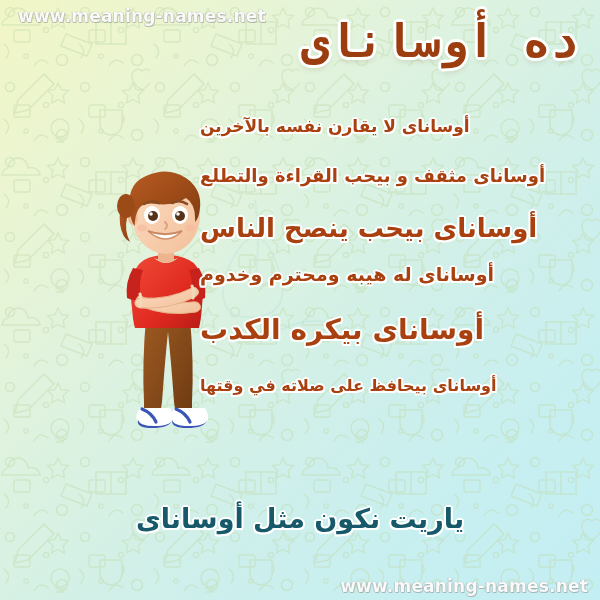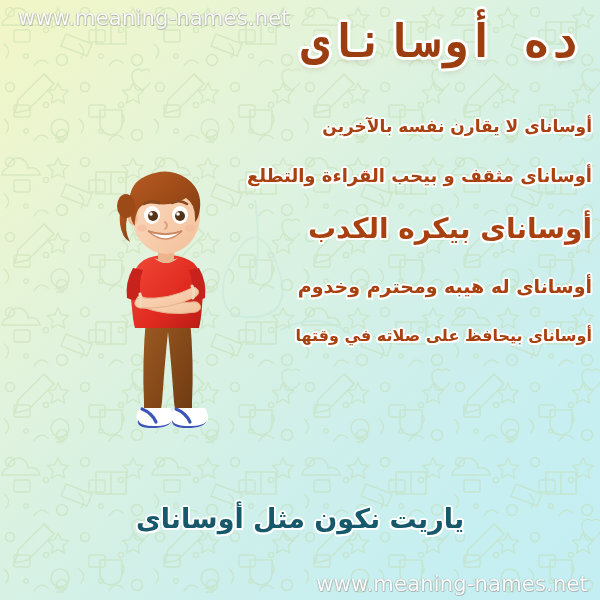--- a/index.html
+++ b/index.html
@@ -29,22 +29,22 @@
   #doodles {
     position:absolute; inset:0;
     opacity:.42;
     pointer-events:none;
   }
 
   
   .watermark {
     position:absolute;
     font-family:"DejaVu Sans", sans-serif;
-    font-size:21px;
-    font-weight:400;
+    font-size:17px;
+    font-weight:700;
     letter-spacing:.2px;
     color:rgba(255,255,255,.95);
     text-shadow:
        0 0 1px rgba(120,120,120,.55),
        1px 1px 0 rgba(140,140,140,.35),
       -1px 0 0 rgba(150,150,150,.30),
        0 1px 0 rgba(150,150,150,.30);
     white-space:nowrap;
   }
   #wm-top { top:6px; left:18px; }
@@ -72,21 +72,21 @@
        0 4px 6px rgba(120,80,40,.20);
     white-space:nowrap;
   }
 
   
   #lines {
     position:absolute;
     left:200px; right:8px;
     top:118px;
     direction:rtl;
-    text-align:right;
+    text-align:left;
   }
   .line {
     direction:rtl;
     color:#a8400f;
     font-family:"DejaVu Sans", sans-serif;
     font-weight:700;
     white-space:nowrap;
     text-shadow:
        1.5px 1.5px 0 #ffffff,
       -1.5px 1.5px 0 #ffffff,
@@ -272,22 +272,23 @@
     <path d="M48 63 q18 16 34 0 q-17 7 -34 0z" fill="#ffffff" stroke="#d08f68" stroke-width="1.6"></path>
     <path d="M48 63 q18 6 34 0" stroke="#c98a62" stroke-width="1.4" fill="none"></path>
 
     <ellipse cx="42" cy="60" rx="5" ry="3.5" fill="#f6b49a" opacity=".55"></ellipse>
     <ellipse cx="90" cy="60" rx="5" ry="3.5" fill="#f6b49a" opacity=".55"></ellipse>
   </svg>
 
   <div id="lines">
     <div class="line sz-sm">أوساناى لا يقارن نفسه بالآخرين</div>
     <div class="line sz-md">أوساناى مثقف و بيحب القراءة والتطلع</div>
+    <div class="line sz-lg">أوساناى بيحب ينصح الناس</div>
+    <div class="line sz-m2">أوساناى له هيبه ومحترم وخدوم</div>
     <div class="line sz-xl">أوساناى بيكره الكدب</div>
-    <div class="line sz-m2">أوساناى له هيبه ومحترم وخدوم</div>
     <div class="line sz-s2">أوساناى بيحافظ على صلاته في وقتها</div>
   </div>
 
   <div id="wish">ياريت نكون مثل أوساناى</div>
 
   <div class="watermark" id="wm-bottom">www.meaning-names.net</div>
 
 </div>
 
 </body></html>

